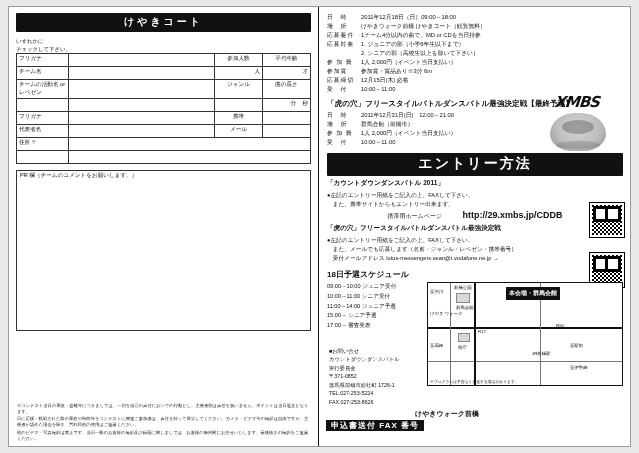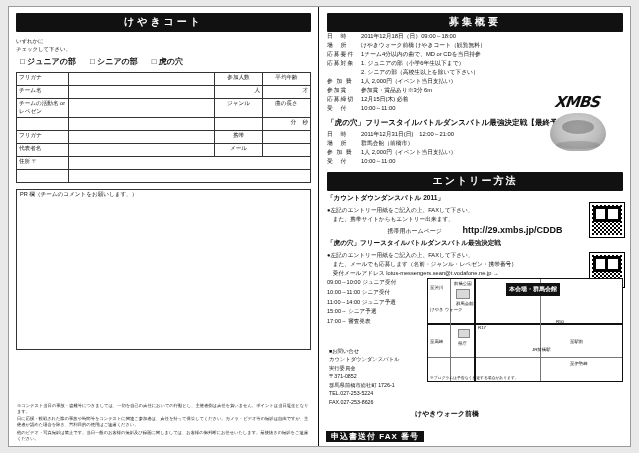--- a/index.html
+++ b/index.html
@@ -34,21 +34,21 @@
   .hdr {
     background: #111;
     color: #fff;
     text-align: center;
     font-size: 10px;
     font-weight: bold;
     letter-spacing: 3px;
     padding: 2px 0 3px 0;
     border-radius: 1px;
   }
-  .hdr.small { font-size: 10px; letter-spacing: 2px; }
+  .hdr.small { font-size: 14px; letter-spacing: 2px; }
 
   
   .note-top { font-size: 5.4px; line-height: 1.5; margin-top: 5px; }
   .cat-row {
     display: flex; gap: 14px; align-items: center;
     font-size: 8px; font-weight: bold;
     margin: 3px 0 5px 4px;
   }
   .cat-row span { white-space: nowrap; }
   table.form {
@@ -181,21 +181,21 @@
   }
   .blk { position:absolute; background:#d9d9d9; border:1px solid #888; }
   .map-note { position:absolute; left:2px; bottom:1px; font-size:3.8px; }
 
   .contact {
     position: absolute; left: 10px; bottom: 40px;
     font-size: 5.3px; line-height: 1.6;
   }
   .fax-bar {
     position: absolute; left: 7px; right: 7px; bottom: 4px;
-    display: flex; align-items: flex-end; height: 22px;
+    display: flex; align-items: flex-start; height: 22px;
   }
   .fax-lbl {
     background: #111; color: #fff;
     font-size: 8px; font-weight: bold;
     padding: 0 5px; display: flex; align-items: center;
     letter-spacing: 1px;
   }
   .fax-num {
     flex: 1; display: flex; align-items: center; justify-content: center;
     font-size: 17px; font-weight: bold; letter-spacing: 1px;
@@ -212,25 +212,20 @@
 <div class="page">
 
   <div class="left">
     <div class="hdr">けやきコート</div>
 
     <div class="note-top">
       <div>いずれかに</div>
       <div>チェックして下さい。</div>
     </div>
 
-    <div class="cat-row">
-      <span>□ ジュニアの部</span>
-      <span>□ シニアの部</span>
-      <span>□ 虎の穴</span>
-    </div>
 
     <table class="form">
       <tbody>
           <tr>
         <td class="lbl">フリガナ</td>
         <td></td>
         <td class="ct" style="width:48px">参加人数</td>
         <td class="ct" style="width:48px">平均年齢</td>
       </tr>
       <tr>
@@ -282,21 +277,20 @@
     <div class="pr-box"></div>
 
     <div class="foot-note">
       <p>※コンテスト当日の事故・盗難等につきましては、一切を自己の責任においての行動とし、主催者側は責任を負いません。ポイントは当日返金となります。</p>
       <p>日に応援・観戦された際の事故や時間等をコンテストに関連ご参加者は、責任を持って保管してください。カメラ・ビデオ等の撮影は自由ですが、主催者が認めた場合を除き、営利目的の使用はご遠慮ください。</p>
       <p>他のビデオ・写真撮影は禁止です。当日一般のお客様の撮影及び録画に関しましては、お客様の御判断にお任せいたします。最後抜きの撮影をご遠慮ください。</p>
     </div>
   </div>
 
   <div class="right">
-    <div class="hdr">募集概要</div>
 
     <div class="kv">
       <div>
           <span class="k">日　時</span>
           <span class="v">2011年12月18日（日）09:00～18:00</span>
         </div>
       <div>
           <span class="k">場　所</span>
           <span class="v">けやきウォーク前橋 けやきコート（観覧無料）</span>
         </div>
@@ -370,20 +364,21 @@
     <div class="em-title">「虎の穴」フリースタイルバトルダンスバトル最強決定戦</div>
     <div class="em-block">
       <div class="em-li">●左記のエントリー用紙をご記入の上、FAXして下さい。</div>
       <div class="em-li">　また、メールでも応募します（名前・ジャンル・レペゼン・携帯番号）</div>
       <div class="em-li">　受付メールアドレス lotus-messengers.sean@t.vodafone.ne.jp →</div>
     </div>
 
     <div class="qr" id="qr1"></div>
     <div class="qr" id="qr2"></div>
 
+    <div class="sched-title">18日予選スケジュール</div>
     <div class="sched-map">
       <div class="sched">
         <div><span>09:00～10:00</span> <span>ジュニア受付</span></div>
         <div><span>10:00～11:00</span> <span>シニア受付</span></div>
         <div><span>11:00～14:00</span> <span>ジュニア予選</span></div>
         <div><span>15:00～</span> <span>シニア予選</span></div>
         <div><span>17:00～</span> <span>審査発表</span></div>
       </div>
 
       <div class="map">

